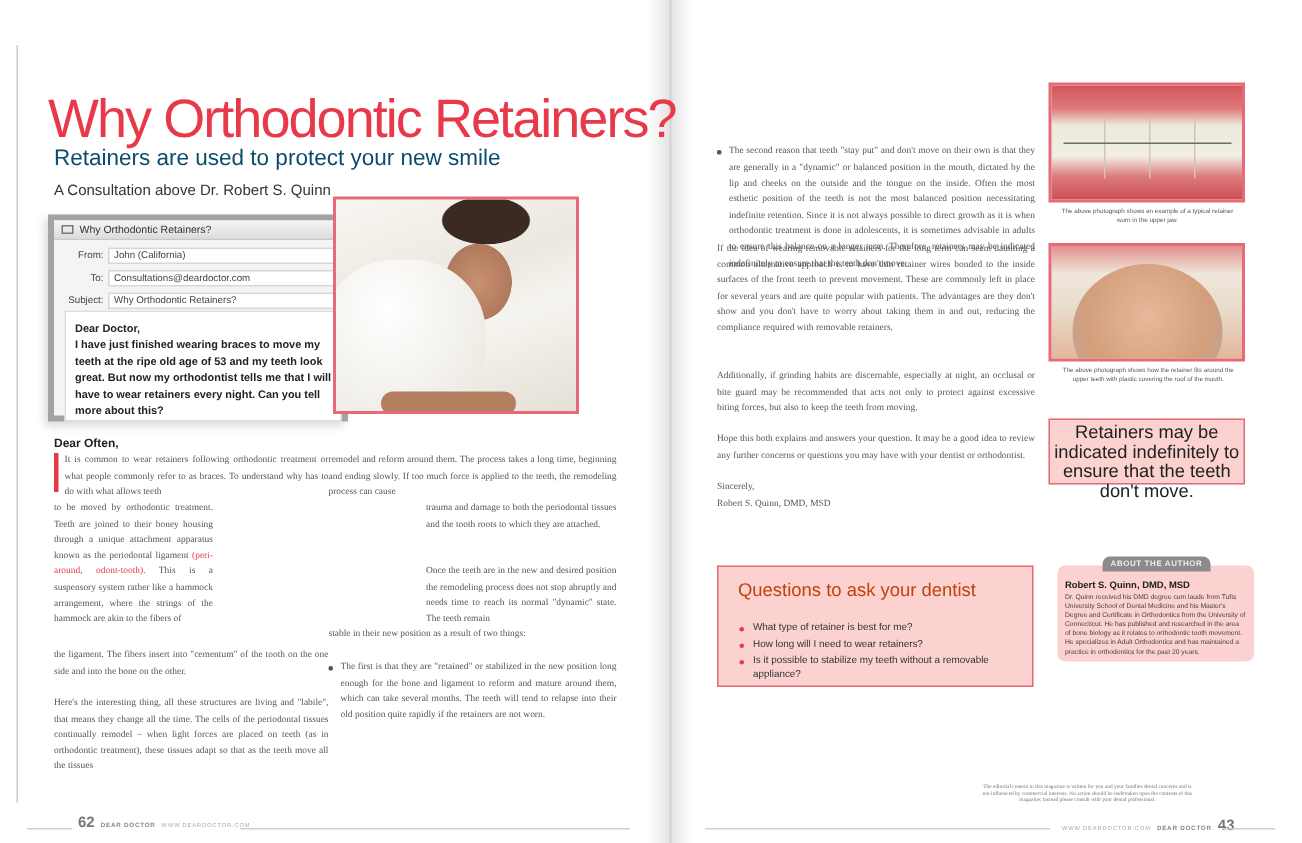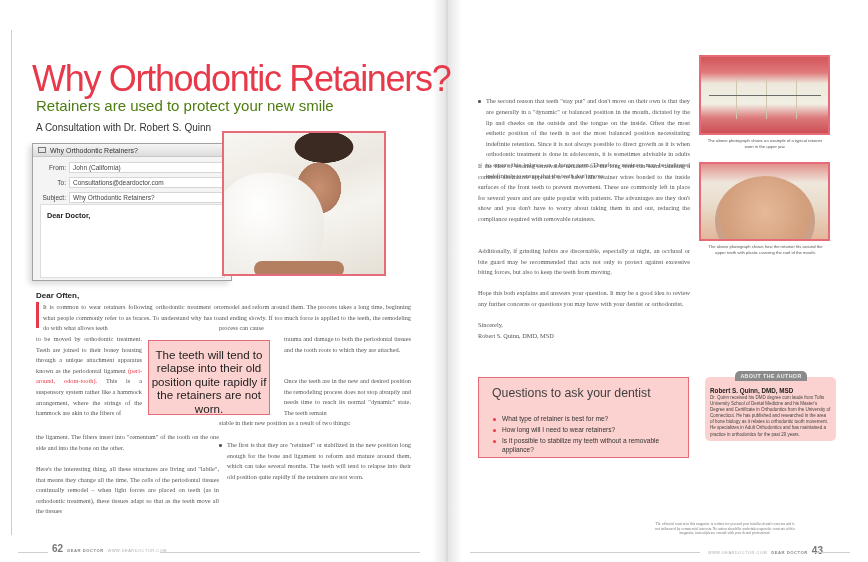--- a/index.html
+++ b/index.html
@@ -2,23 +2,23 @@
 <html><head>
 <meta charset="utf-8">
 <style>
   *{box-sizing:border-box;margin:0;padding:0}
   html,body{width:868px;height:562px;overflow:hidden;background:#e9e9e9;font-family:"Liberation Serif",serif;color:#333}
   .spread{position:absolute;left:0;top:0;width:868px;height:562px;background:#fff}
   .gutter{position:absolute;left:432px;top:0;width:30px;height:562px;background:linear-gradient(90deg,#fff 0%,#e6e6e6 45%,#d4d4d4 50%,#e6e6e6 55%,#fff 100%)}
   .section-tab{position:absolute;left:0;top:0;width:207px;height:30px;background:#e8394a;border-bottom-right-radius:14px;color:#fbe0e2;font:bold 10px "Liberation Sans",sans-serif;letter-spacing:0.2px;display:flex;align-items:center;justify-content:flex-start;padding-left:28px}
   .left-rule{position:absolute;left:11px;top:30px;width:1px;height:505px;background:#ccc}
   .title{position:absolute;left:32px;top:58px;font:36px "Liberation Sans",sans-serif;color:#e8394a;letter-spacing:-1.3px;white-space:nowrap}
-  .subtitle{position:absolute;left:36px;top:97px;font:15px "Liberation Sans",sans-serif;color:#4d7c0f;white-space:nowrap}
+  .subtitle{position:absolute;left:36px;top:97px;font:15px "Liberation Sans",sans-serif;color:#0c4a6e;white-space:nowrap}
   .byline{position:absolute;left:36px;top:122px;font:10px "Liberation Sans",sans-serif;color:#333;white-space:nowrap}
-  .email{position:absolute;left:32px;top:143px;width:200px;height:138px;background:#f4f4f4;border:1px solid #a3a3a3;box-shadow:-3px 3px 6px rgba(0,0,0,0.15)}
+  .email{position:absolute;left:32px;top:143px;width:200px;height:138px;background:#f4f4f4;border:4px solid #a3a3a3;box-shadow:-3px 3px 6px rgba(0,0,0,0.15)}
   .email-bar{height:13px;background:linear-gradient(#f5f5f5,#dcdcdc);border-bottom:1px solid #c8c8c8;display:flex;align-items:center;padding-left:5px;font:7px "Liberation Sans",sans-serif;color:#333}
   .email-bar .env{width:8px;height:6px;border:1px solid #777;margin-right:4px;position:relative}
   .email-row{display:flex;align-items:center;height:13px;margin-top:2px;font:6.5px "Liberation Sans",sans-serif;color:#444}
   .email-row .lbl{width:36px;text-align:right;padding-right:3px}
   .email-row .val{flex:1;background:#fff;border:1px solid #d6d6d6;height:11px;line-height:10px;padding-left:3px}
   .email-body{position:absolute;left:7px;top:60px;width:185px;height:74px;background:#fff;border:1px solid #ddd;padding:5px 6px;font:bold 7.3px/11px "Liberation Sans",sans-serif;color:#222}
   .photo-man{position:absolute;left:222px;top:131px;width:164px;height:145px;border:2px solid #e66a78;background:radial-gradient(ellipse 40px 46px at 95px 55px,#c99071 0%,#b07a5e 55%,transparent 56%),radial-gradient(ellipse 48px 26px at 100px 14px,#3b2a22 0%,#3b2a22 60%,transparent 62%),linear-gradient(160deg,#f8f6f1 0%,#ece8e0 40%,#f6f4ef 60%,#e5e0d6 100%);overflow:hidden}
   .photo-man .pillow{position:absolute;left:-10px;top:40px;width:110px;height:110px;border-radius:45%;background:radial-gradient(ellipse at 40% 30%,#ffffff,#e9e5dc)}
   .photo-man .arm{position:absolute;left:30px;top:128px;width:90px;height:16px;background:#b47f61;border-radius:8px}
   .body-text{position:absolute;font:6.3px/10.6px "Liberation Serif",serif;color:#555;text-align:justify}
@@ -26,21 +26,21 @@
   .dropcap{position:absolute;left:36px;top:302px;width:3px;height:26px;background:#e8394a}
   .pullquote{position:absolute;left:148px;top:340px;width:122px;height:75px;background:#fbd2cf;border:1.5px solid #e66a78;font:11.6px/13.4px "Liberation Sans",sans-serif;color:#222;text-align:center;padding-top:7px}
   .pull-right{position:absolute;left:699px;top:279px;width:131px;height:44px;background:#fbd2cf;border:1.5px solid #e66a78;font:12.2px/13px "Liberation Sans",sans-serif;color:#222;text-align:center;padding-top:2px}
   .photo-teeth1{position:absolute;left:699px;top:55px;width:131px;height:80px;border:2px solid #e66a78;background:linear-gradient(#d2565a 0%,#e0787a 20%,#ede9dc 35%,#f1eee3 62%,#dc7a7c 80%,#cc4f55 100%);overflow:hidden}
   .photo-teeth1 .wire{position:absolute;left:8px;top:38px;width:112px;height:1px;background:#6a6a6a}
   .photo-teeth1 .gap{position:absolute;top:22px;width:1px;height:40px;background:#cfc6b0}
   .photo-teeth2{position:absolute;left:699px;top:162px;width:131px;height:79px;border:2px solid #e66a78;background:linear-gradient(#e1918b 0%,#efe7dc 25%,#e9dccb 55%,#e3b79b 100%);overflow:hidden}
   .photo-teeth2 .plate{position:absolute;left:14px;top:12px;width:100px;height:90px;border-radius:50%;background:radial-gradient(ellipse at 50% 40%,#e6b99a,#d29e7b 60%,#c9a18b 70%)}
   .caption{position:absolute;font:4.2px/5.5px "Liberation Sans",sans-serif;color:#555;text-align:center}
   .questions{position:absolute;left:478px;top:377px;width:211px;height:81px;background:#fbd2cf;border:1.5px solid #e66a78;padding:8px 0 0 13px}
-  .questions .qtitle{font:12.3px "Liberation Sans",sans-serif;color:#404040;margin-bottom:15px}
+  .questions .qtitle{font:12.3px "Liberation Sans",sans-serif;color:#c2410c;margin-bottom:15px}
   .questions .q{font:6.6px/8.6px "Liberation Sans",sans-serif;color:#333;padding-left:10px;position:relative;margin-bottom:2.5px;width:172px}
   .questions .q .b{position:absolute;left:1px;top:2.5px;width:3px;height:3px;border-radius:50%;background:#e8394a}
   .author{position:absolute;left:705px;top:377px;width:131px;height:64px;background:#fbd2cf;border-radius:5px;padding:10px 5px 0 5px}
   .author-tab{position:absolute;left:735px;top:371px;width:72px;height:10px;background:#8b8b8b;border-radius:5px 5px 0 0;font:bold 5.3px "Liberation Sans",sans-serif;color:#eee;text-align:center;line-height:10px;letter-spacing:0.4px}
   .author .aname{font:bold 6.3px "Liberation Sans",sans-serif;color:#222;margin-bottom:1px}
   .author .abio{font:4.5px/6.1px "Liberation Sans",sans-serif;color:#444}
   .disclaimer{position:absolute;left:655px;top:522px;width:140px;font:3.6px/4.6px "Liberation Serif",serif;color:#777;text-align:center}
   .footer-line{position:absolute;height:1px;background:#cfcfcf}
   .footer{position:absolute;display:flex;align-items:baseline;gap:4px;white-space:nowrap}
   .footer .pg{font:bold 10px "Liberation Sans",sans-serif;color:#777}
@@ -53,41 +53,42 @@
 </head>
 <body>
 
 <div class="spread">
   <div class="gutter"></div>
 
   <div class="left-rule"></div>
 
   <div class="title">Why Orthodontic Retainers?</div>
   <div class="subtitle">Retainers are used to protect your new smile</div>
-  <div class="byline">A Consultation with Dr. Robert S. Quinn</div>
+  <div class="byline">A Consultation above Dr. Robert S. Quinn</div>
 
   <div class="email">
     <div class="email-bar">
       <span class="env"></span>
       <span>Why Orthodontic Retainers?</span>
     </div>
     <div class="email-row" style="margin-top:4px">
       <span class="lbl">From:</span>
       <span class="val">John (California)</span>
     </div>
     <div class="email-row">
       <span class="lbl">To:</span>
       <span class="val">Consultations@deardoctor.com</span>
     </div>
     <div class="email-row">
       <span class="lbl">Subject:</span>
       <span class="val">Why Orthodontic Retainers?</span>
     </div>
     <div class="email-body">
       <div>Dear Doctor,</div>
+      <div>I have just finished wearing braces to move my teeth at the ripe old age of 53 and my teeth look great. But now my orthodontist tells me that I will have to wear retainers every night. Can you tell more about this?</div>
     </div>
   </div>
 
   <div class="photo-man">
     <div class="pillow"></div>
     <div class="arm"></div>
   </div>
 
   <div class="dear-john">Dear Often,</div>
   <div class="dropcap"></div>
@@ -98,21 +99,20 @@
   <div class="body-text" style="left:36px;top:334px;width:106px">
     <span>to be moved by orthodontic treatment. Teeth are joined to their boney housing through a unique attachment apparatus known as the periodontal ligament </span><span class="link-red">(peri-around, odont-tooth).</span><span> This is a suspensory system rather like a hammock arrangement, where the strings of the hammock are akin to the fibers of</span>
   </div>
   <div class="body-text" style="left:36px;top:432px;width:183px">
     <span>the ligament. The fibers insert into "cementum" of the tooth on the one side and into the bone on the other.</span>
   </div>
   <div class="body-text" style="left:36px;top:464px;width:183px">
     <span>Here's the interesting thing, all these structures are living and "labile", that means they change all the time. The cells of the periodontal tissues continually remodel – when light forces are placed on teeth (as in orthodontic treatment), these tissues adapt so that as the teeth move all the tissues</span>
   </div>
 
-  <div class="pullquote">The teeth will tend to relapse into their old position quite rapidly if the retainers are not worn.</div>
 
   <div class="body-text" style="left:219px;top:302px;width:192px">
     <span>remodel and reform around them. The process takes a long time, beginning and ending slowly. If too much force is applied to the teeth, the remodeling process can cause</span>
   </div>
   <div class="body-text" style="left:284px;top:334px;width:127px">
     <span>trauma and damage to both the periodontal tissues and the tooth roots to which they are attached.</span>
   </div>
   <div class="body-text" style="left:284px;top:376px;width:127px">
     <span>Once the teeth are in the new and desired position the remodeling process does not stop abruptly and needs time to reach its normal "dynamic" state. The teeth remain</span>
   </div>
@@ -165,20 +165,21 @@
     <div class="gap" style="left:95px"></div>
     <div class="wire"></div>
   </div>
   <div class="caption" style="left:706px;top:138px;width:118px">The above photograph shows an example of a typical retainer worn in the upper jaw.</div>
 
   <div class="photo-teeth2">
     <div class="plate"></div>
   </div>
   <div class="caption" style="left:703px;top:244px;width:125px">The above photograph shows how the retainer fits around the upper teeth with plastic covering the roof of the mouth.</div>
 
+  <div class="pull-right">Retainers may be indicated indefinitely to ensure that the teeth don't move.</div>
 
   <div class="author">
     <div class="aname">Robert S. Quinn, DMD, MSD</div>
     <div class="abio">Dr. Quinn received his DMD degree cum laude from Tufts University School of Dental Medicine and his Master's Degree and Certificate in Orthodontics from the University of Connecticut. He has published and researched in the area of bone biology as it relates to orthodontic tooth movement. He specializes in Adult Orthodontics and has maintained a practice in orthodontics for the past 20 years.</div>
   </div>
   <div class="author-tab">ABOUT THE AUTHOR</div>
 
   <div class="disclaimer">The editorial content in this magazine is written for you and your families dental concerns and is not influenced by commercial interests. No action should be undertaken upon the contents of this magazine; instead please consult with your dental professional.</div>
 
   <div class="footer-line" style="left:470px;top:552px;width:230px"></div>

